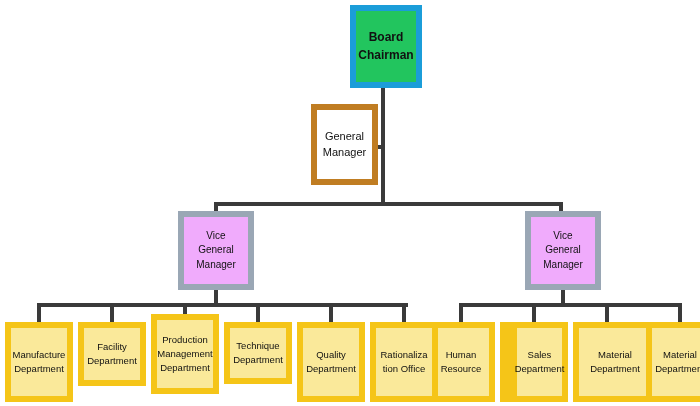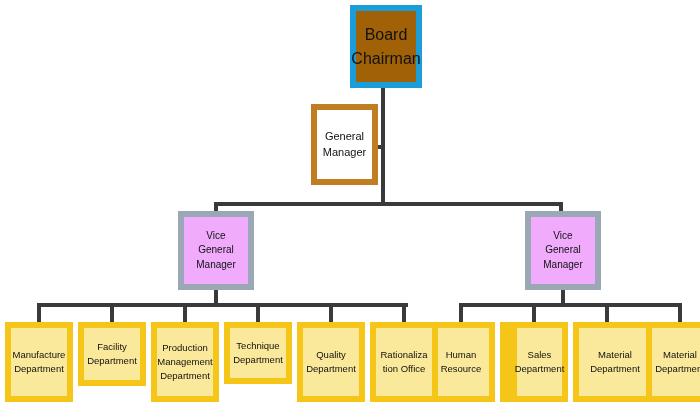--- a/index.html
+++ b/index.html
@@ -38,22 +38,23 @@
     color: #111111;
   }
   .node .inner span { display: block; white-space: pre; }
 
   
   .node.chairman {
     border: 6px solid #1b9dd9;
     background: #1b9dd9;
   }
   .node.chairman .inner {
-    background: #a16207;
-    font-size: 16px;
+    background: #22c55e;
+    font-size: 12px;
+    font-weight: bold;
   }
 
   
   .node.gm {
     border: 6px solid #c07d22;
     background: #c07d22;
   }
   .node.gm .inner {
     background: #ffffff;
     font-size: 11px;
@@ -155,21 +156,21 @@
     </div>
   </div>
 
   <div class="node dept" style="left:78px; top:322px; width:68px; height:64px;">
     <div class="inner">
       <span>Facility</span>
       <span>Department</span>
     </div>
   </div>
 
-  <div class="node dept" style="left:151px; top:322px; width:68px; height:80px;">
+  <div class="node dept" style="left:151px; top:314px; width:68px; height:80px;">
     <div class="inner">
       <span>Production</span>
       <span>Management</span>
       <span>Department</span>
     </div>
   </div>
 
   <div class="node dept" style="left:224px; top:322px; width:68px; height:62px;">
     <div class="inner">
       <span>Technique</span>

